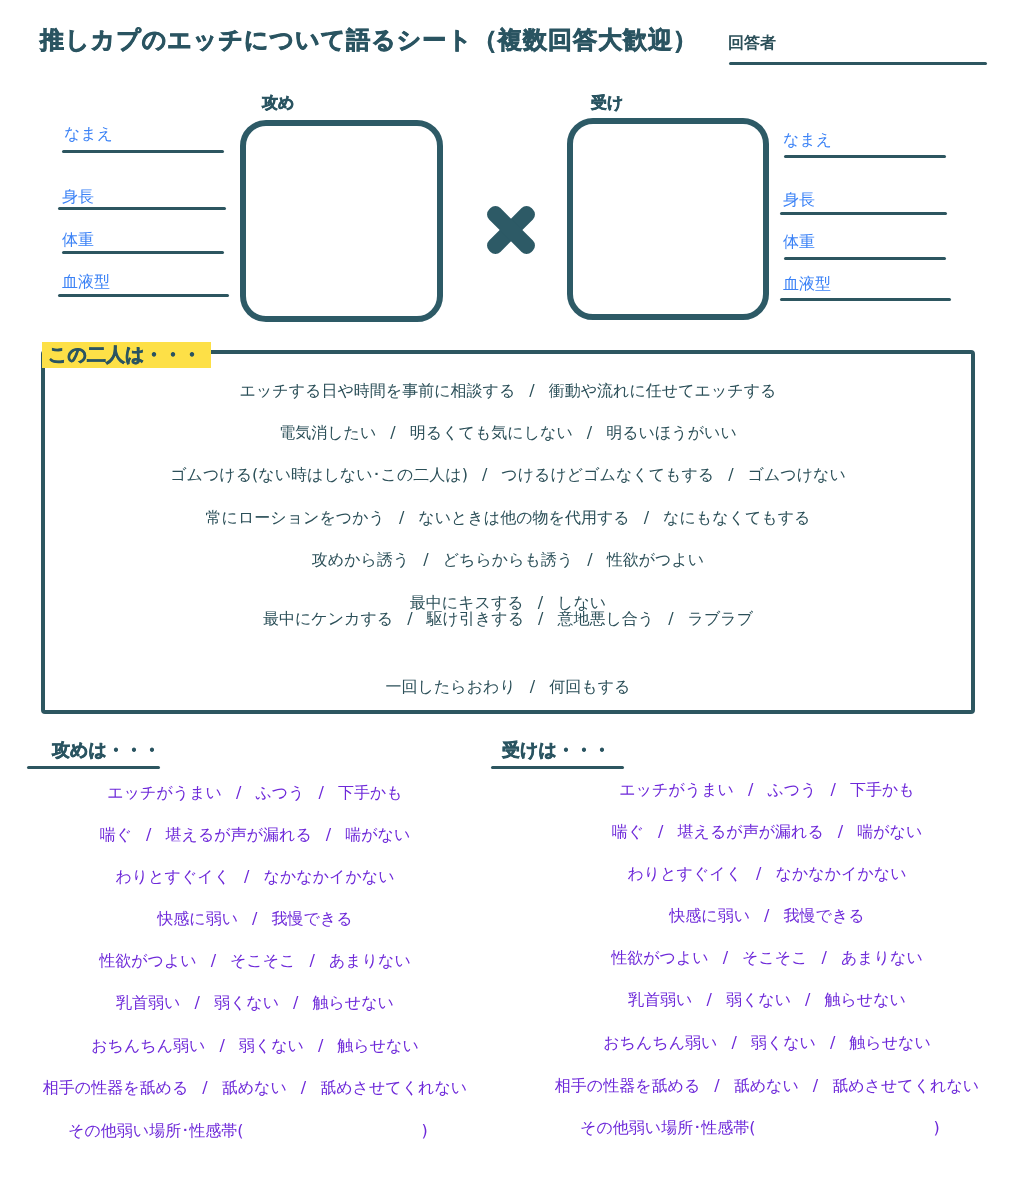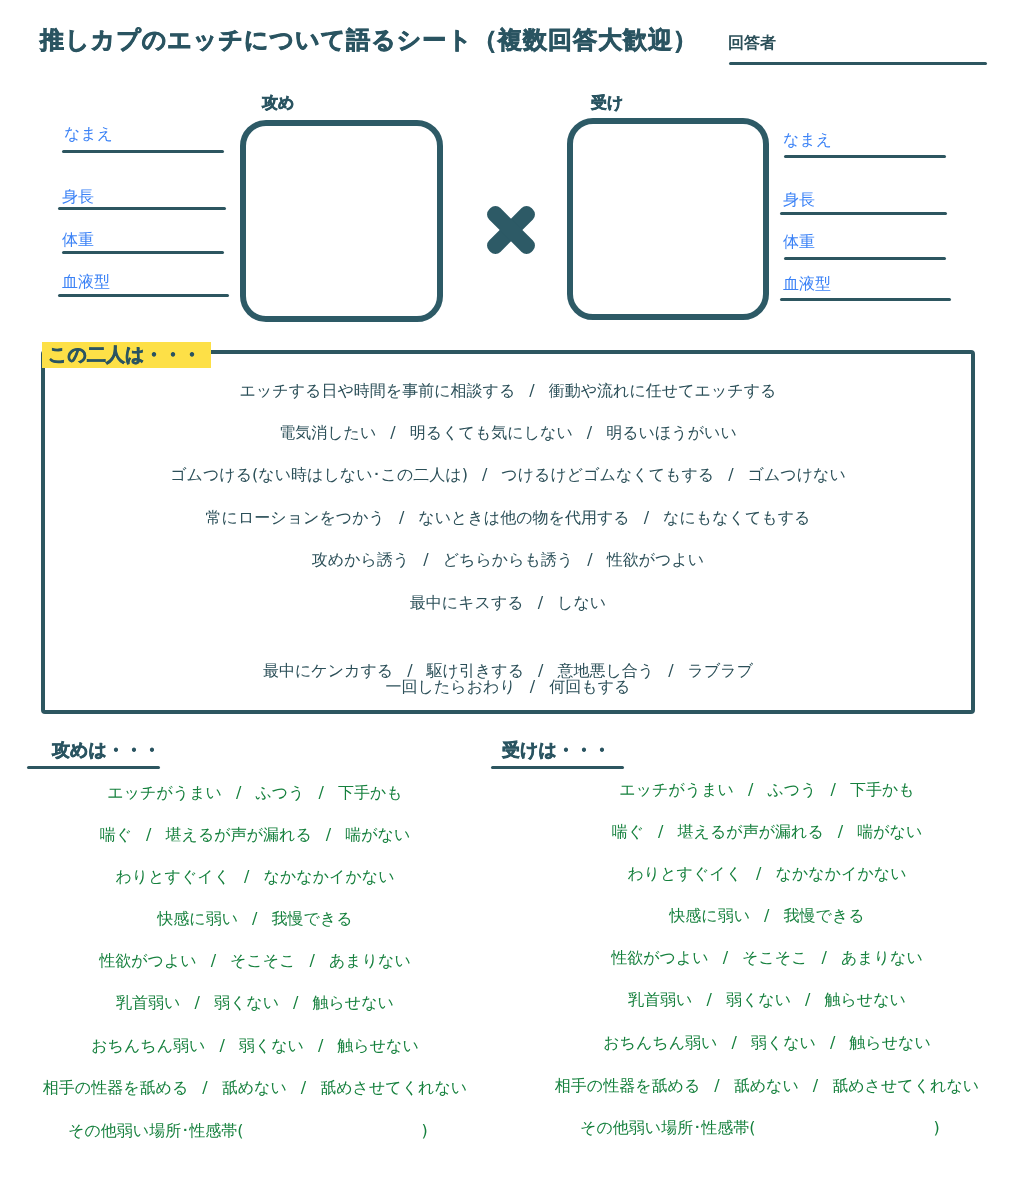--- a/index.html
+++ b/index.html
@@ -81,21 +81,21 @@
     .sec-title {
       position: absolute;
       font-size: 18px; font-weight: 900;
       color: #2a5461;
       -webkit-text-stroke: 0.6px #2a5461;
     }
     .q-row {
       position: absolute;
       text-align: center;
       font-size: 16px;
-      color: #15803d;
+      color: #6d28d9;
       white-space: nowrap;
     }
     .sep { margin: 0 14px; }
   </style>
 </head>
 <body>
 
 <div class="abs title">推しカプのエッチについて語るシート（複数回答大歓迎）</div>
 <div class="abs respondent-label">回答者</div>
 <div class="line" style="left:729px; top:62px; width:258px;"></div>
@@ -147,21 +147,21 @@
 </div>
 <div class="couple-row" style="top:508px;">
   <span>常にローションをつかう</span><span class="sep">/</span><span>ないときは他の物を代用する</span><span class="sep">/</span><span>なにもなくてもする</span>
 </div>
 <div class="couple-row" style="top:550px;">
   <span>攻めから誘う</span><span class="sep">/</span><span>どちらからも誘う</span><span class="sep">/</span><span>性欲がつよい</span>
 </div>
 <div class="couple-row" style="top:593px;">
   <span>最中にキスする</span><span class="sep">/</span><span>しない</span>
 </div>
-<div class="couple-row" style="top:661px;">
+<div class="couple-row" style="top:609px;">
   <span>最中にケンカする</span><span class="sep">/</span><span>駆け引きする</span><span class="sep">/</span><span>意地悪し合う</span><span class="sep">/</span><span>ラブラブ</span>
 </div>
 <div class="couple-row" style="top:677px;">
   <span>一回したらおわり</span><span class="sep">/</span><span>何回もする</span>
 </div>
 
 <div class="sec-title" style="left:52px; top:738px;">攻めは・・・</div>
 <div class="line" style="left:27px; top:766px; width:133px;"></div>
 
 <div class="q-row" style="left:0; width:510px; top:783px;">

